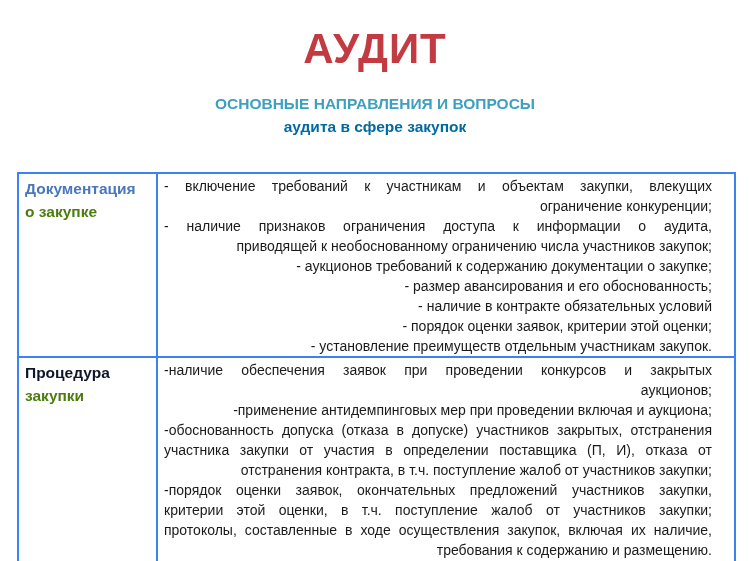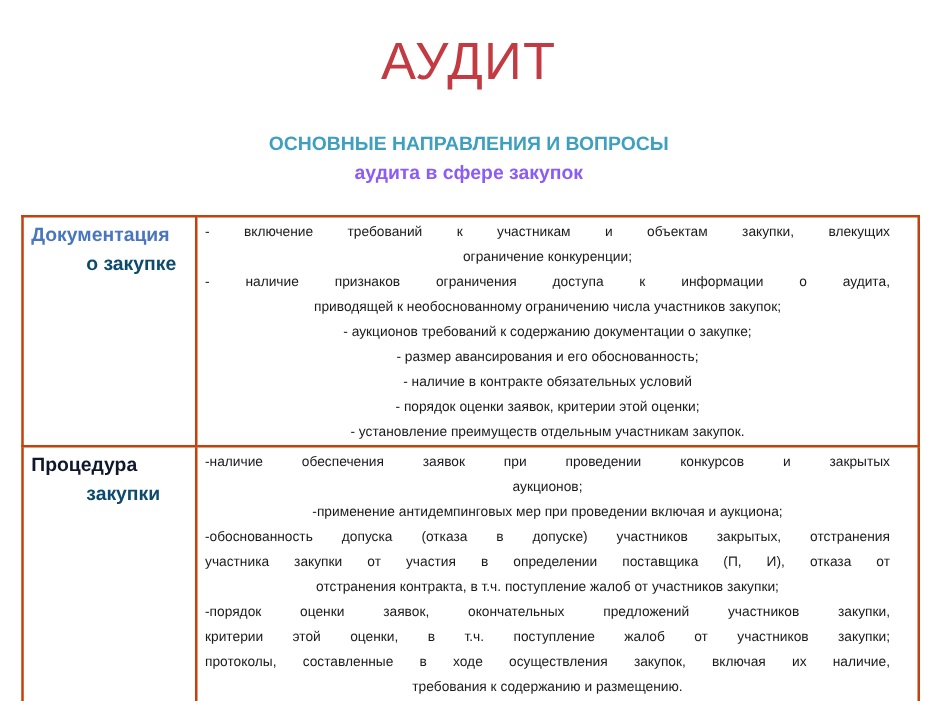--- a/index.html
+++ b/index.html
@@ -1,40 +1,40 @@
 <!DOCTYPE html>
 <html><head>
 <meta charset="utf-8">
 <style>
   html,body{margin:0;padding:0;background:#fff;}
   body{width:750px;height:561px;font-family:"Liberation Sans",sans-serif;color:#1a1a1a;overflow:hidden;}
   .slide{position:relative;width:750px;height:561px;background:#ffffff;}
-  .title{margin:26px 0 0;text-align:center;font-size:42px;line-height:46px;font-weight:normal;letter-spacing:1px;}
-  .subtitle{margin-top:34px;text-align:center;font-size:15.5px;line-height:20px;font-weight:bold;}
+  .title{margin:26px 0 0;text-align:center;font-size:42px;line-height:46px;font-weight:bold;letter-spacing:1px;}
+  .subtitle{margin-top:22px;text-align:center;font-size:15.5px;line-height:20px;font-weight:bold;}
   .subtitle.sub2{margin-top:3px;}
   table.audit-table{position:absolute;top:146px;left:17px;width:719px;border-collapse:collapse;table-layout:fixed;}
-  table.audit-table td{border:2px solid #c2410c;vertical-align:top;background:#fff;}
+  table.audit-table td{border:2px solid #3b82f6;vertical-align:top;background:#fff;}
   td.hdr{width:127px;padding:3px 4px 0 6px;font-weight:bold;font-size:15.5px;line-height:23px;}
-  .hdr-l2{color:#0c4a6e;margin-left:44px;}
-  td.content{padding:2px 22px 0 6px;font-size:11px;}
+  .hdr-l2{color:#4d7c0f;}
+  td.content{padding:2px 22px 0 6px;font-size:14px;}
   td.content.r1{height:180px;}
   td.content.r2{height:206px;}
   p.cell-item{margin:0;}
-  .line{display:block;line-height:20px;text-align:center;white-space:normal;}
+  .line{display:block;line-height:20px;text-align:right;white-space:normal;}
   .line.stretch{text-align:justify;text-align-last:justify;}
 </style>
 </head>
 <body>
 
 <div class="slide">
 
   <h1 class="title" style="color: rgb(194, 59, 66);">АУДИТ</h1>
 
   <div class="subtitle" style="color: rgb(62, 159, 190);">ОСНОВНЫЕ НАПРАВЛЕНИЯ И ВОПРОСЫ</div>
-  <div class="subtitle sub2" style="color: #8b5cf6;">аудита в сфере закупок</div>
+  <div class="subtitle sub2" style="color: #0369a1;">аудита в сфере закупок</div>
 
   <table class="audit-table">
     <tbody>
         <tr>
       <td class="hdr">
         <div class="hdr-l1" style="color: rgb(74, 118, 190);">Документация</div>
         <div class="hdr-l2">о закупке</div>
       </td>
       <td class="content r1">
             <p class="cell-item">

